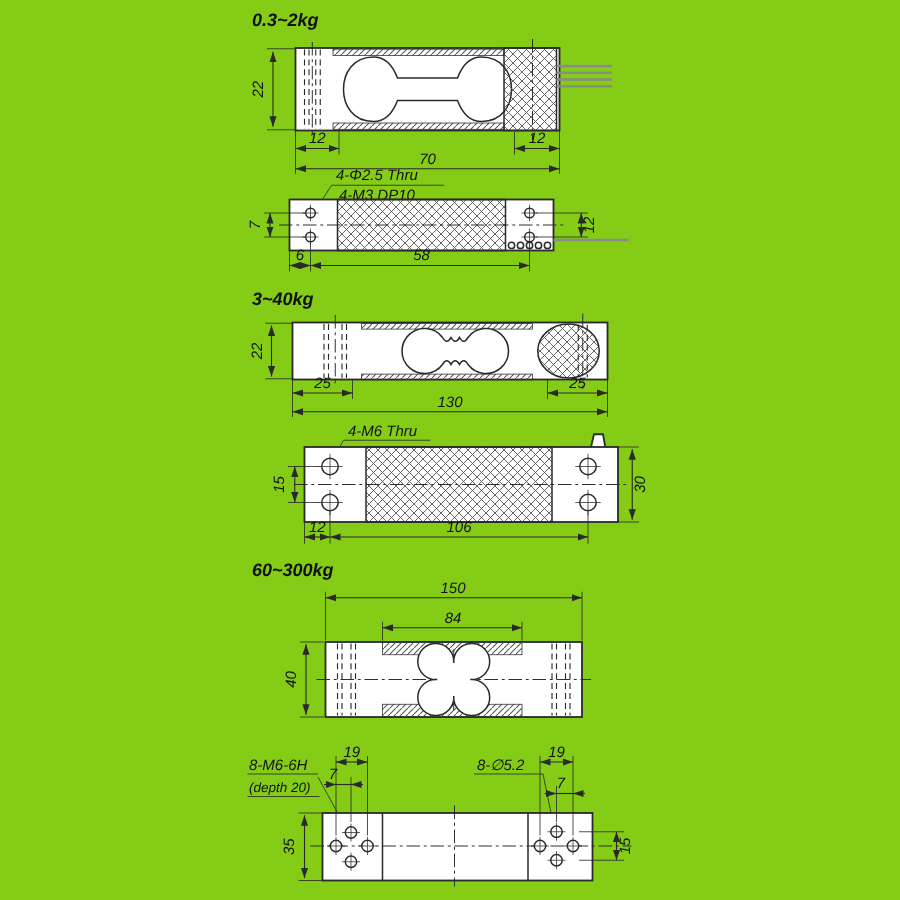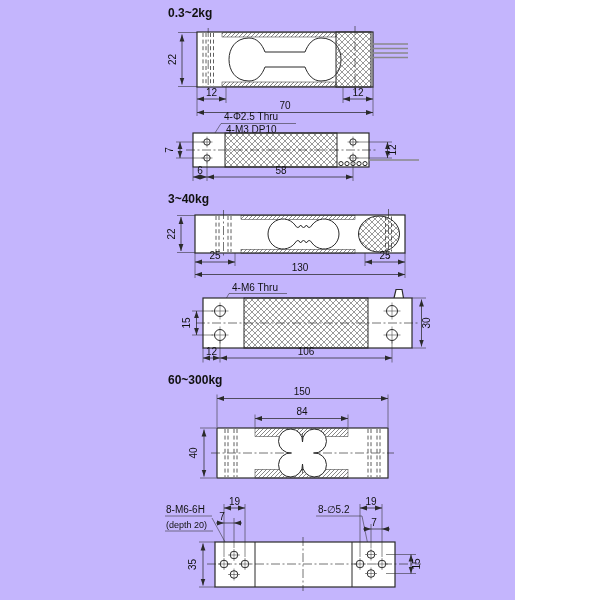--- a/index.html
+++ b/index.html
@@ -1,16 +1,16 @@
 <!DOCTYPE html>
 <html><head>
 <meta charset="utf-8">
 <style>
   html,body{margin:0;padding:0;background:#fff;}
-  #stage{position:relative;width:515px;height:600px;background:#c4b5fd;overflow:hidden;}
+  #stage{position:relative;width:600px;height:600px;background:#84cc16;overflow:hidden;font-style:italic;}
   text{font-family:"Liberation Sans",sans-serif;font-size:10px;fill:#111;}
   .ttl{font-size:12px;font-weight:bold;}
   .note{font-size:10px;}
   .small{font-size:9px;}
   .ol{fill:#fff;stroke:#2a2a2a;stroke-width:1.2;}
   .cut{fill:#fff;stroke:#2a2a2a;stroke-width:1;}
   .hx{fill:url(#xh);stroke:#2a2a2a;stroke-width:1;}
   .hd{fill:url(#dh);stroke:#2a2a2a;stroke-width:0.5;}
   .dim{stroke:#2a2a2a;stroke-width:0.75;fill:none;}
   .ext{stroke:#2a2a2a;stroke-width:0.55;fill:none;}

